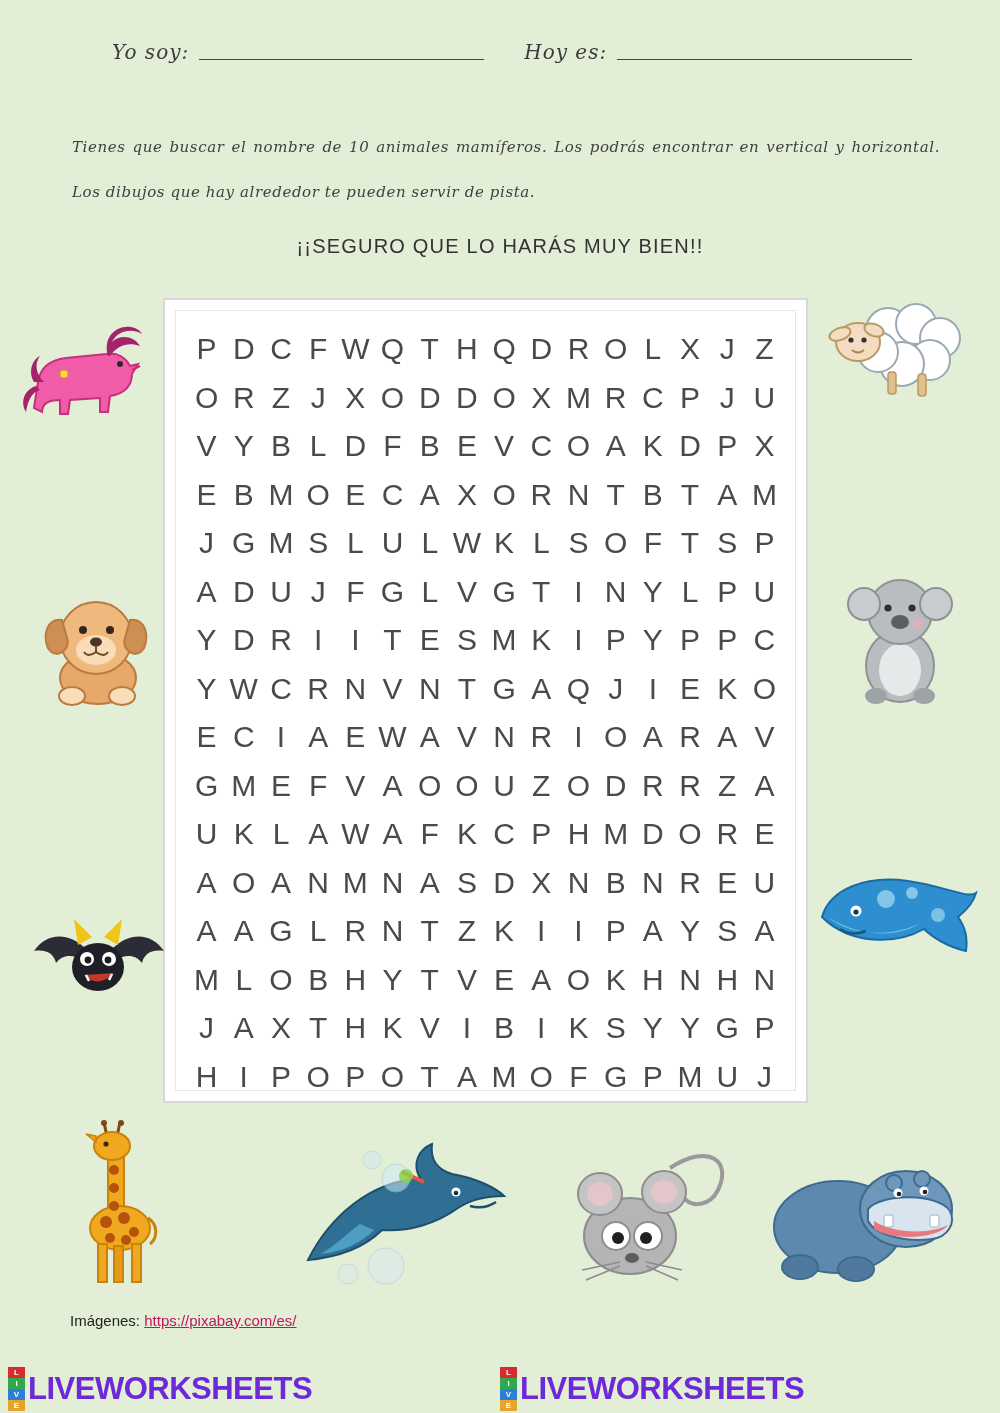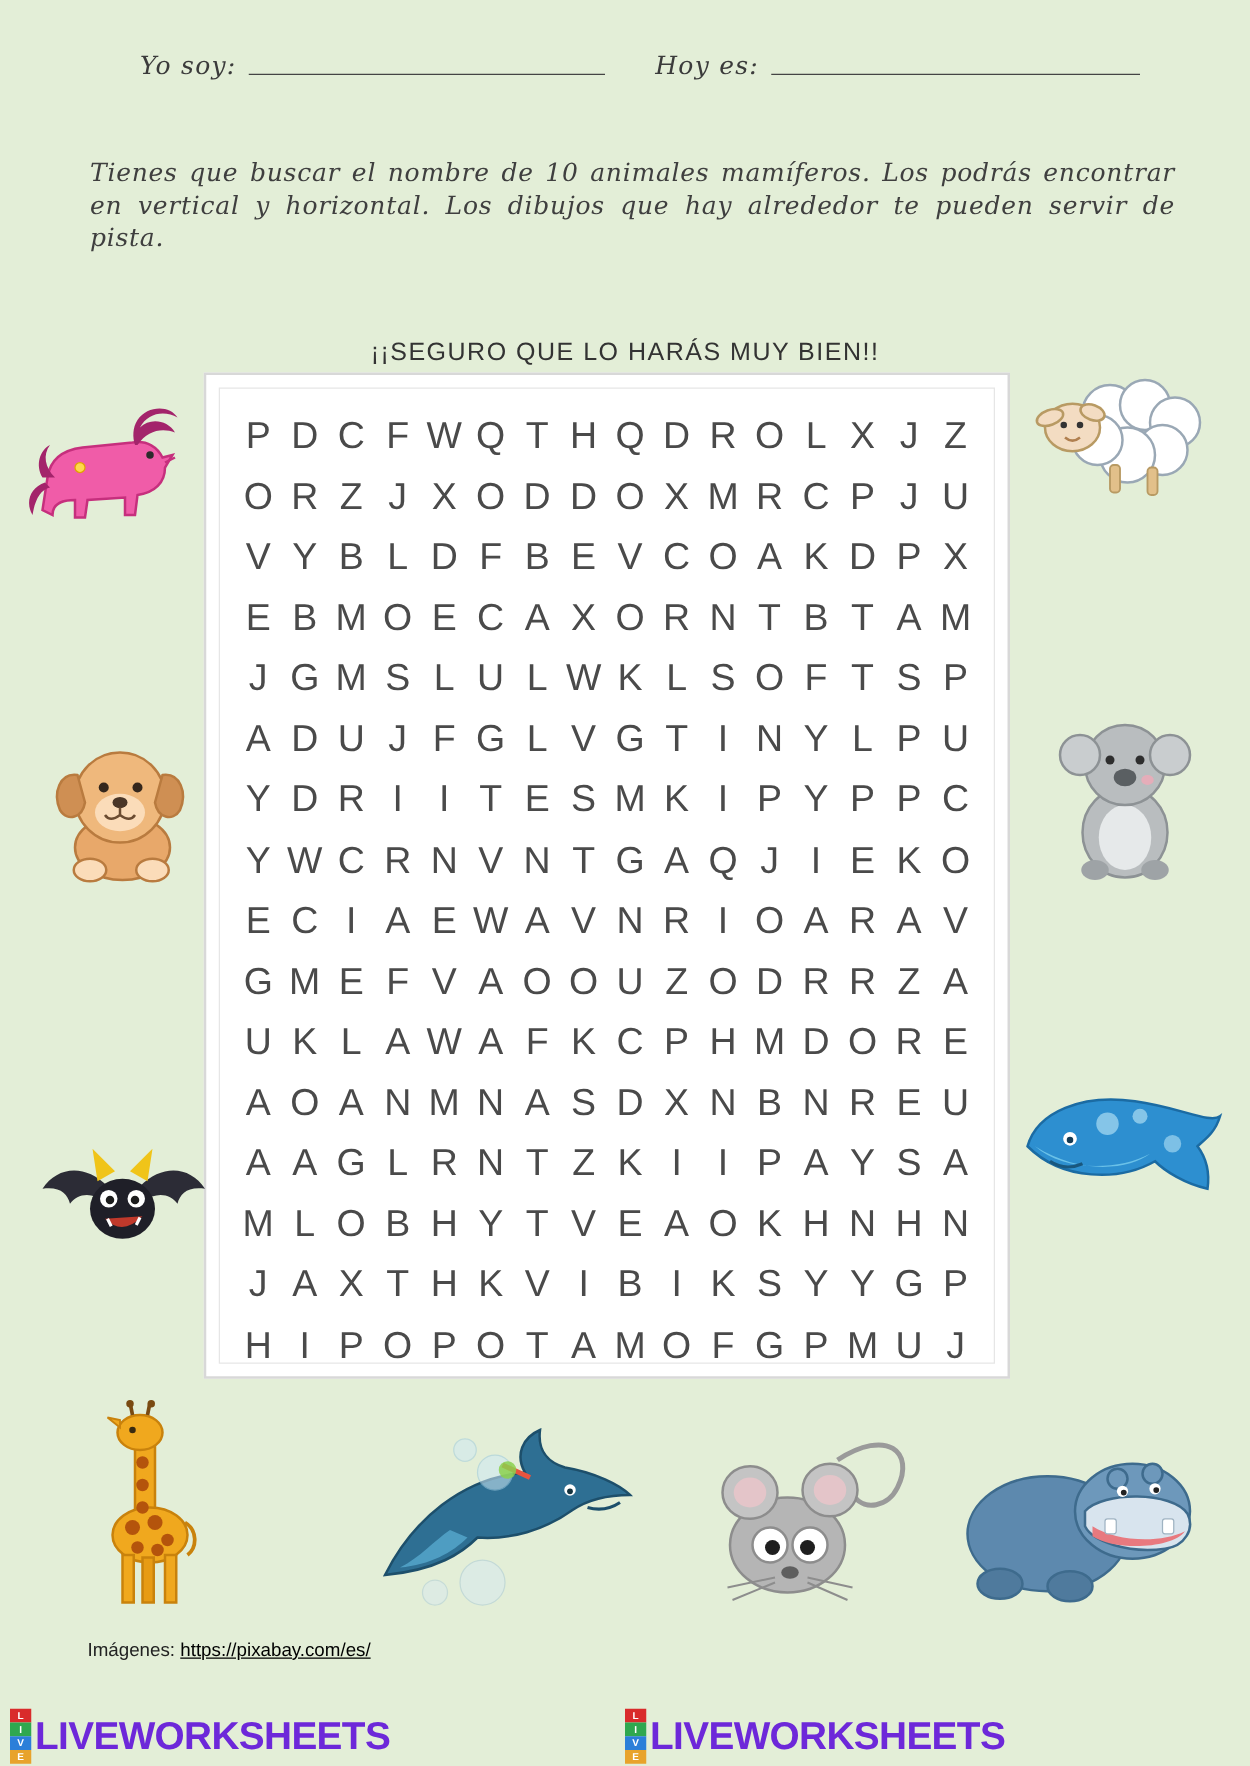--- a/index.html
+++ b/index.html
@@ -41,37 +41,36 @@
   .hdr-gap { width: 40px; }
 
   
   .instructions {
     position: absolute;
     top: 125px;
     left: 72px;
     width: 868px;
     font-family: "DejaVu Serif", serif;
     font-style: italic;
-    font-size: 20px;
-    line-height: 26px;
+    font-size: 15px;
+    line-height: 45px;
     color: #3f3f3f;
     text-align: justify;
     letter-spacing: 0.6px;
   }
   .encourage {
     position: absolute;
     top: 235px;
     left: 0;
     width: 1000px;
     text-align: center;
     font-family: "Liberation Sans", sans-serif;
     font-size: 20px;
     letter-spacing: 1.2px;
     color: #333;
-    margin-top: 36px;
   }
 
   
   .grid-frame {
     position: absolute;
     top: 298px;
     left: 163px;
     width: 645px;
     height: 805px;
     background: #ffffff;
@@ -110,21 +109,21 @@
   
   .credit {
     position: absolute;
     left: 70px;
     top: 1312px;
     font-family: "Liberation Sans", sans-serif;
     font-size: 15px;
     color: #222;
   }
   .credit a {
-    color: #000000;
+    color: #be185d;
   }
 
   .lw-bar {
     position: absolute;
     left: 0;
     top: 1365px;
     width: 1000px;
     height: 48px;
   }
   .lw-logo {

